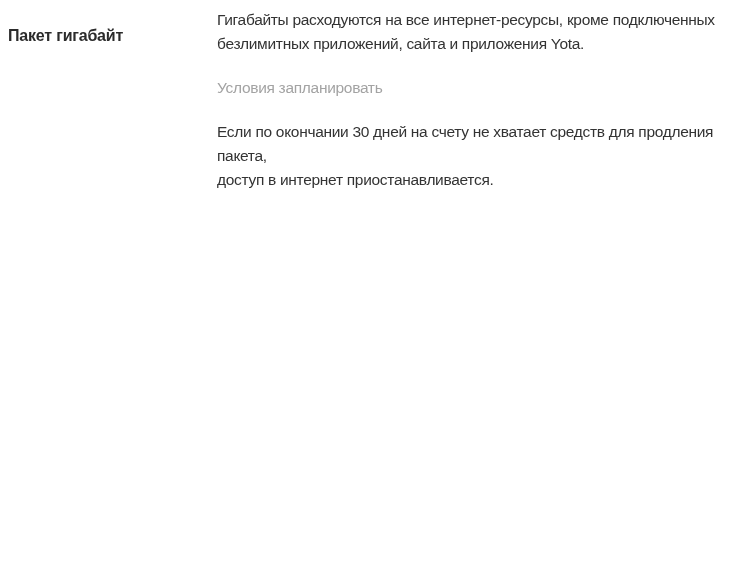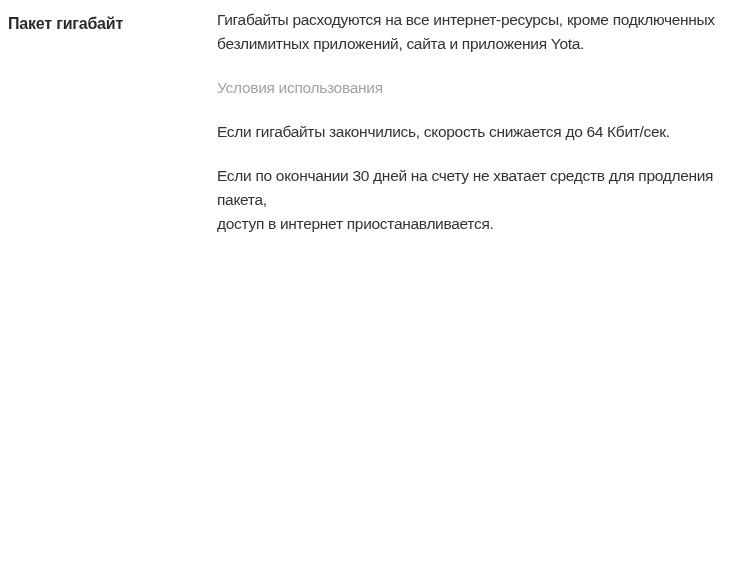--- a/index.html
+++ b/index.html
@@ -15,21 +15,21 @@
   }
   .page {
     display: flex;
     width: 744px;
     height: 583px;
     background: #ffffff;
   }
   .left-col {
     width: 181px;
     flex: 0 0 181px;
-    padding: 12px 10px 0 8px;
+    padding: 24px 10px 0 8px;
   }
   .title {
     font-size: 16px;
     line-height: 24px;
     font-weight: bold;
     color: #2b2b2b;
     letter-spacing: -0.2px;
   }
   .right-col {
     flex: 1 1 auto;
@@ -57,18 +57,17 @@
 </head>
 <body>
 
 <main class="page">
   <aside class="left-col">
     <h2 class="title">Пакет гигабайт</h2>
   </aside>
   <div class="right-col">
     <p class="para">Гигабайты расходуются на все интернет-ресурсы, кроме подключенных
 безлимитных приложений, сайта и приложения Yota.</p>
-    <h3 class="subheading">Условия использования</h3>
-    <p class="para">Если гигабайты закончились, скорость снижается до 64 Кбит/сек.</p>
+    <h3 class="subheading">Условия запланировать</h3>
     <p class="para">Если по окончании 30 дней на счету не хватает средств для продления пакета,
 доступ в интернет приостанавливается.</p>
   </div>
 </main>
 
 </body></html>

